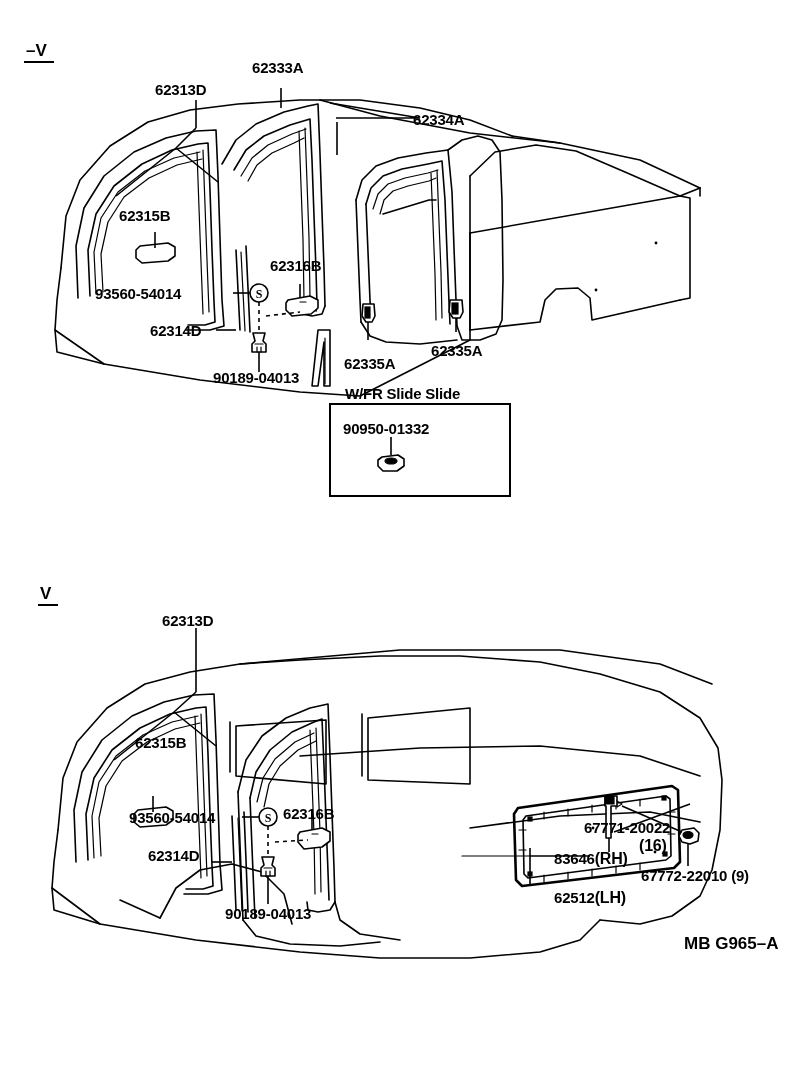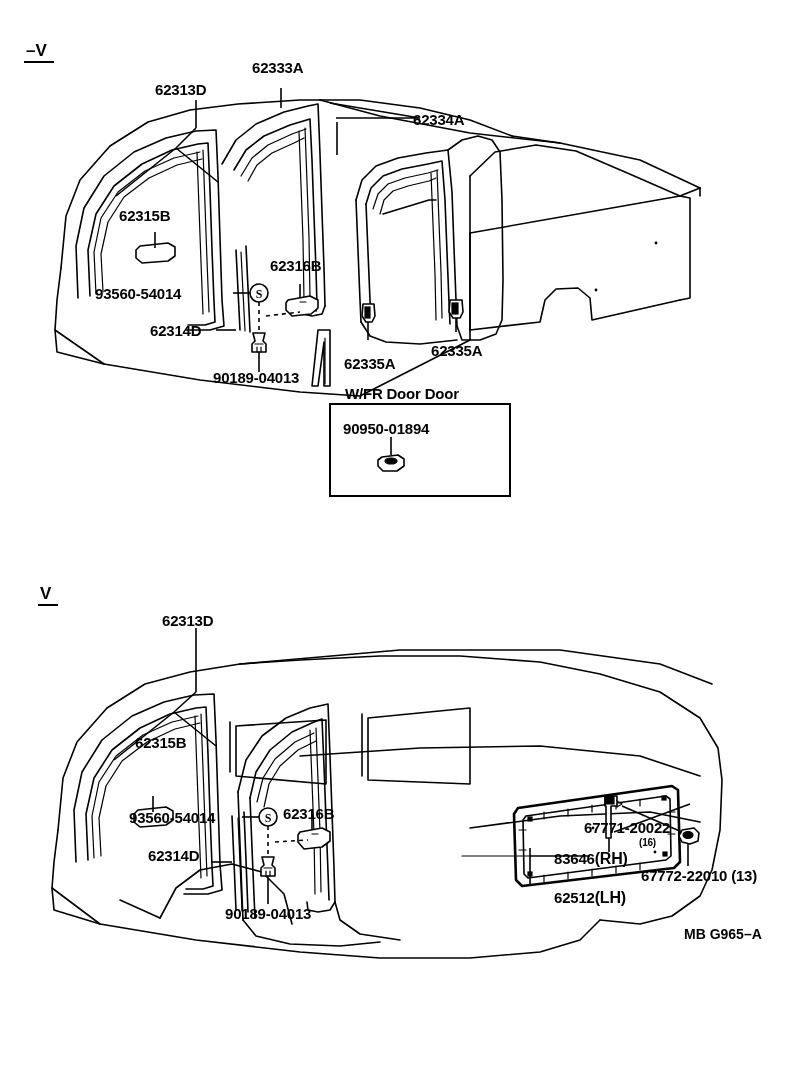--- a/index.html
+++ b/index.html
@@ -11,24 +11,24 @@
   .ln-t{fill:none;stroke:#000;stroke-width:1.2;stroke-linejoin:round;stroke-linecap:round;}
   .ln-h{fill:none;stroke:#000;stroke-width:2.6;stroke-linejoin:round;stroke-linecap:round;}
   .lead{fill:none;stroke:#000;stroke-width:1.6;}
   .lead-d{fill:none;stroke:#000;stroke-width:1.6;stroke-dasharray:4 4;}
   .fillblk{fill:#000;stroke:#000;stroke-width:1.2;}
   .fillwht{fill:#fff;stroke:#000;stroke-width:1.6;stroke-linejoin:round;}
   .box{fill:none;stroke:#000;stroke-width:2;}
   .lbl{position:absolute;font-weight:bold;font-size:15px;letter-spacing:-0.2px;
        white-space:nowrap;line-height:1;}
   .lbl-sm{font-size:16px;font-weight:bold;}
-  .lbl-q{font-size:10px;font-weight:bold;}
+  .lbl-q{font-size:16px;font-weight:bold;}
   .vmark{position:absolute;font-weight:bold;font-size:17px;
          border-bottom:2.5px solid #000;padding:0 7px 2px 2px;line-height:1;}
-  .code{position:absolute;font-weight:bold;font-size:14px;letter-spacing:0px;}
+  .code{position:absolute;font-weight:bold;font-size:17px;letter-spacing:0px;margin-top:8px;}
 </style>
 </head>
 <body>
 
 <div class="sheet">
 
 <div class="vmark" style="left:24px;top:42px;">–V</div>
 
 <svg width="792" height="530" style="position:absolute;left:0;top:0;">
 
@@ -148,22 +148,22 @@
 <div class="lbl" style="left:155px;top:82px;">62313D</div>
 <div class="lbl" style="left:252px;top:60px;">62333A</div>
 <div class="lbl" style="left:387px;top:112px;margin-left:26px;">62334A</div>
 <div class="lbl" style="left:119px;top:208px;">62315B</div>
 <div class="lbl" style="left:270px;top:258px;">62316B</div>
 <div class="lbl" style="left:95px;top:286px;">93560-54014</div>
 <div class="lbl" style="left:150px;top:323px;">62314D</div>
 <div class="lbl" style="left:213px;top:370px;">90189-04013</div>
 <div class="lbl" style="left:344px;top:356px;">62335A</div>
 <div class="lbl" style="left:431px;top:343px;">62335A</div>
-<div class="lbl" style="left:345px;top:386px;">W/FR Door Door</div>
-<div class="lbl" style="left:343px;top:421px;">90950-01894</div>
+<div class="lbl" style="left:345px;top:386px;">W/FR Slide Slide</div>
+<div class="lbl" style="left:343px;top:421px;">90950-01332</div>
 
 <div class="vmark" style="left:38px;top:585px;">V</div>
 
 <svg width="792" height="420" style="position:absolute;left:0;top:580px;">
 
   <path class="ln" d="M58 250 L54 282 L52 308 L54 330 L100 344 L196 360 L300 372
                       L380 378 L470 378 L540 372 L580 360 L600 340"></path>
   <path class="ln" d="M58 250 L63 198 L77 162 L107 128 L145 104 L190 92
                       L240 84 L300 80 L380 76 L460 76 L540 82 L600 94
                       L660 112 L700 138 L718 168 L722 200 L720 250 L712 290
@@ -287,17 +287,17 @@
 <div class="lbl" style="left:584px;top:820px;">67771-20022</div>
 <div class="lbl lbl-q" style="left:639px;top:838px;">(16)</div>
 
 <div class="lbl" style="left:554px;top:851px;">
   <span>83646</span><span class="lbl-sm">(RH)</span>
 </div>
 <div class="lbl" style="left:554px;top:890px;">
   <span>62512</span><span class="lbl-sm">(LH)</span>
 </div>
 
-<div class="lbl" style="left:641px;top:868px;">67772-22010 (13)</div>
+<div class="lbl" style="left:641px;top:868px;">67772-22010 (9)</div>
 
 <div class="code" style="left:684px;top:926px;">MB G965–A</div>
 
 </div>
 
 </body></html>

